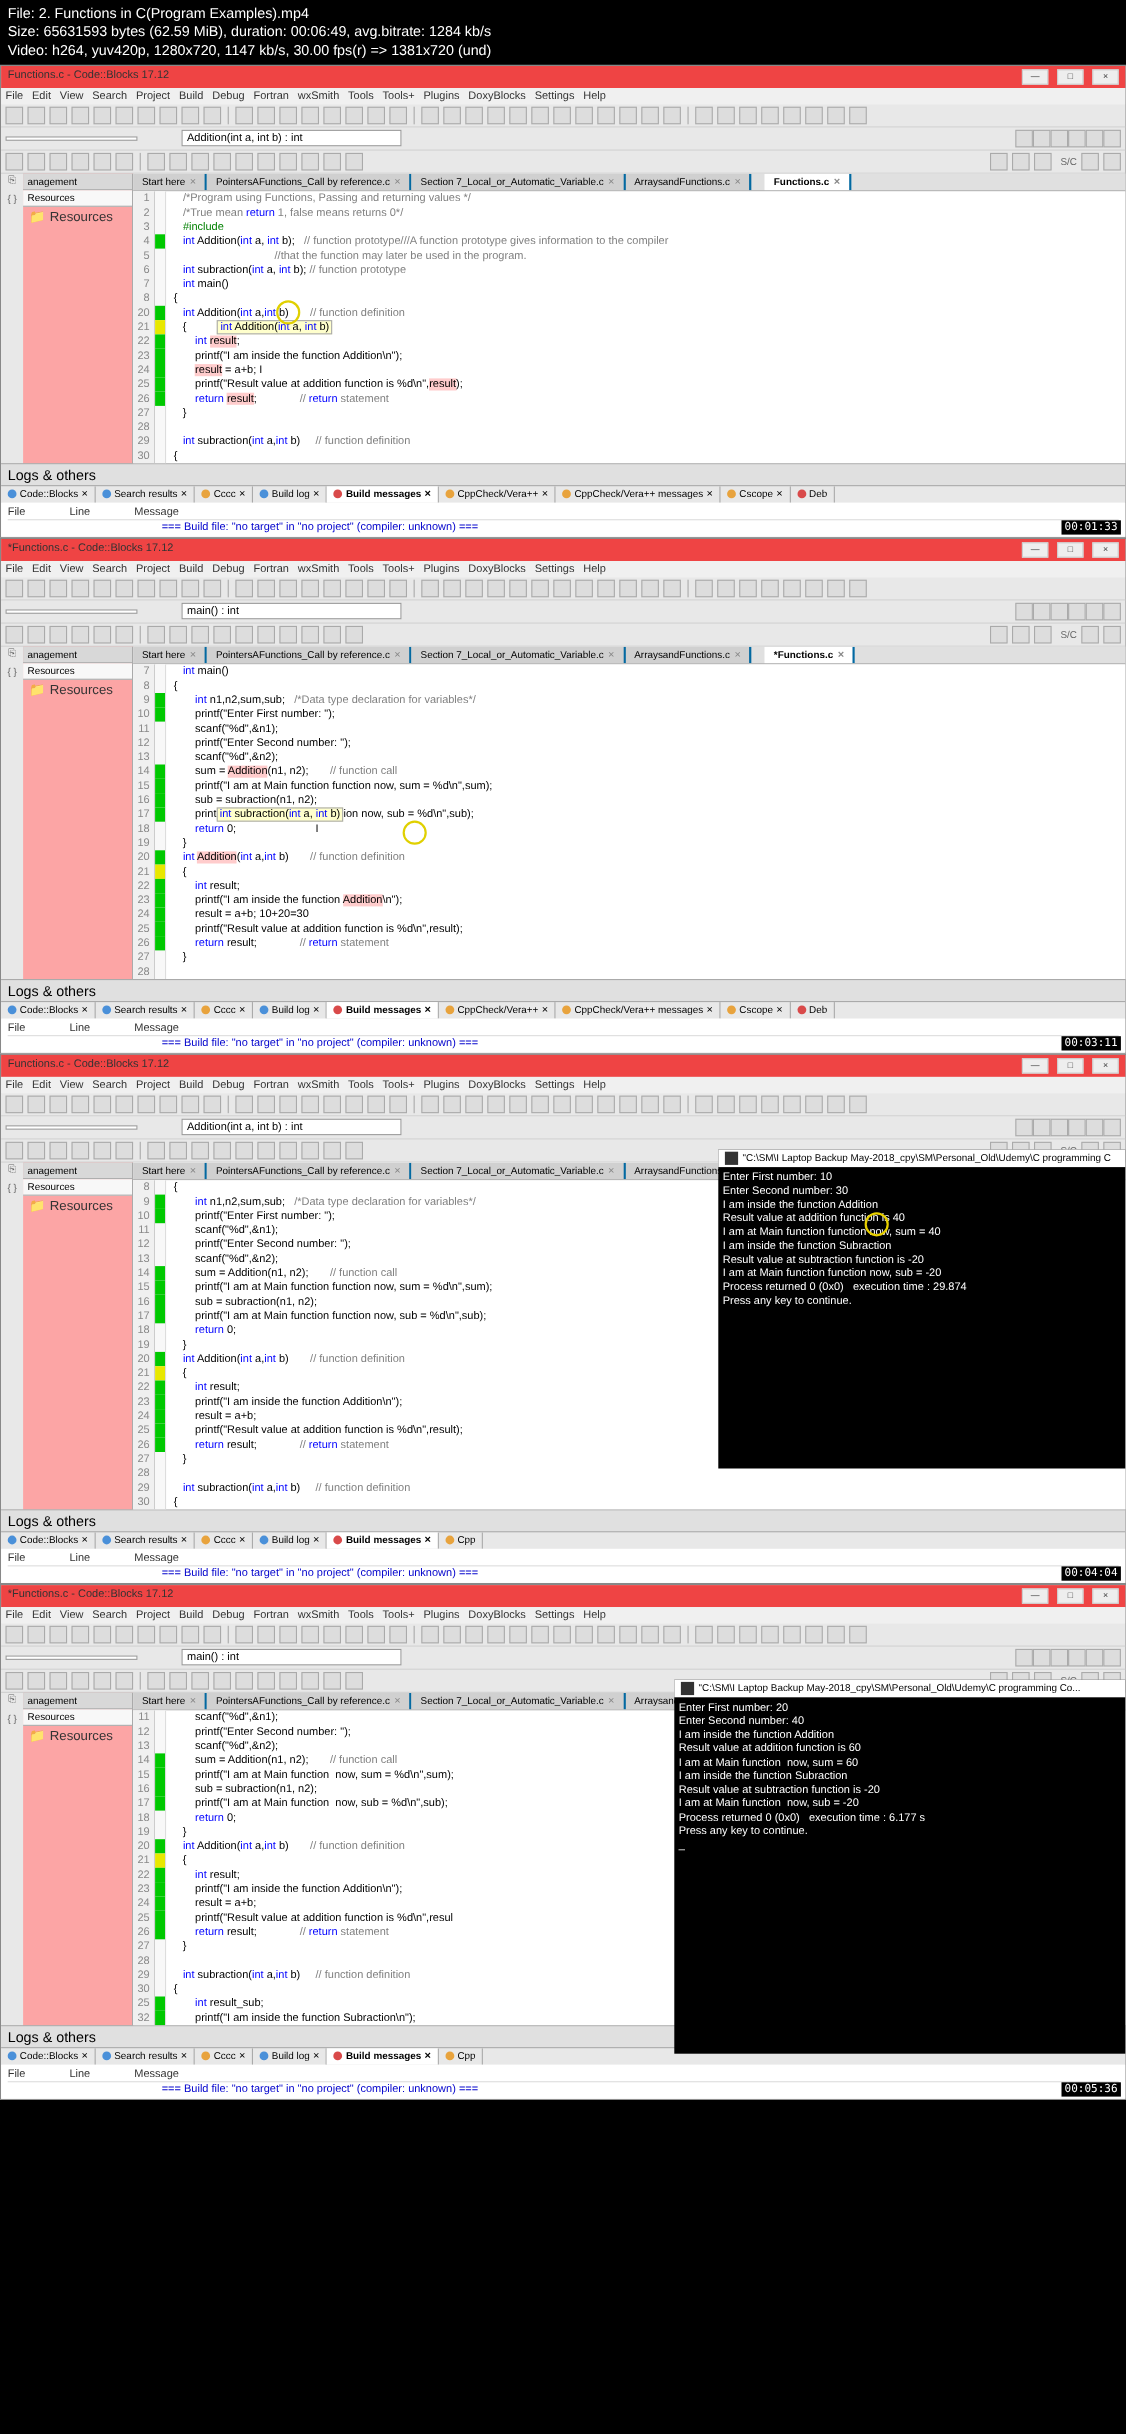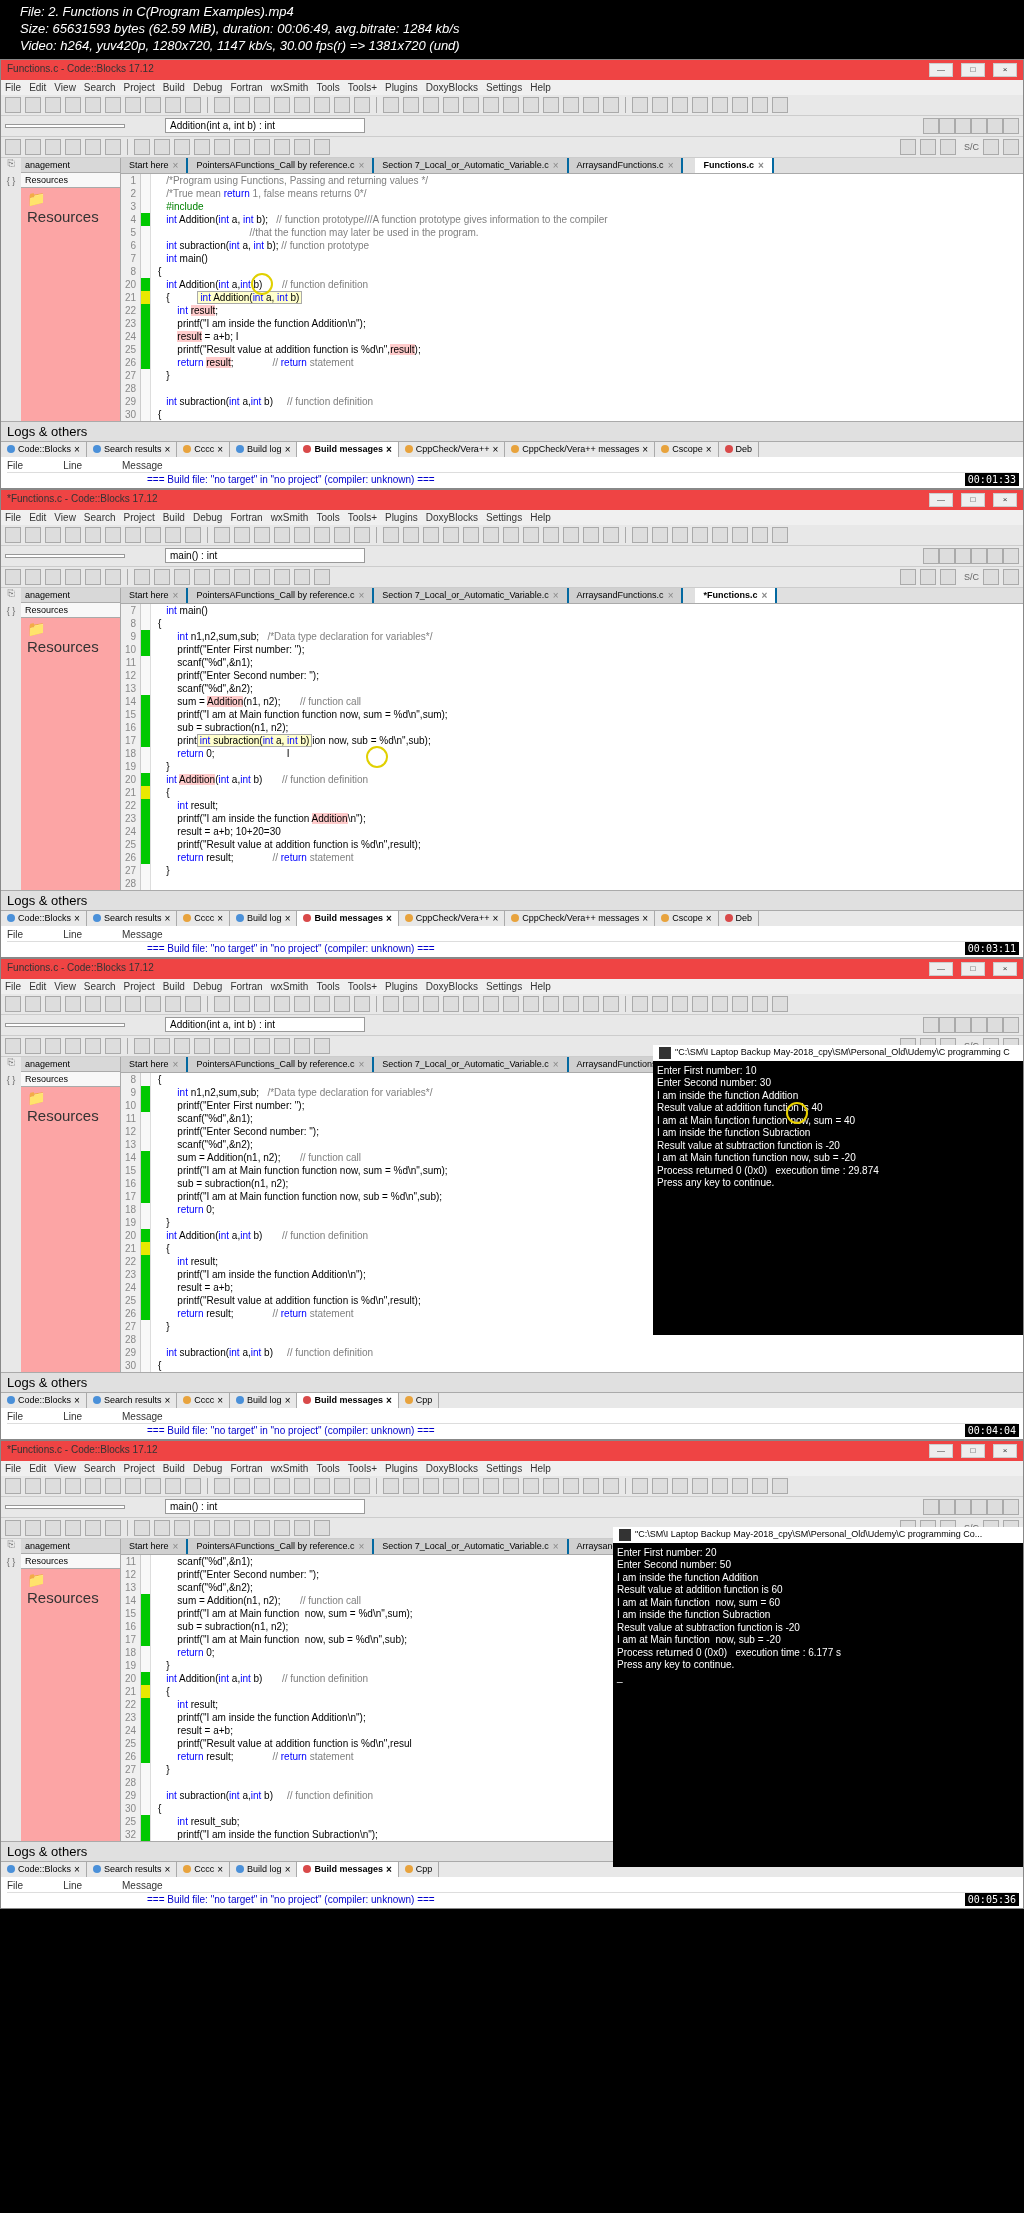--- a/index.html
+++ b/index.html
@@ -1,34 +1,34 @@
 <!DOCTYPE html>
 <html><head>
 <meta charset="utf-8">
 <style>
 * { margin: 0; padding: 0; box-sizing: border-box; font-family: "Segoe UI", Tahoma, sans-serif; font-size: 10px; }
 body { background: #000; width: 1024px; }
-.info-header { background: #000; color: #fff; padding: 4px 20px; font-style: italic; font-family: Arial; }
+.info-header { background: #000; color: #fff; padding: 4px 7px; font-family: Arial; }
 .info-header div { font-size: 13px; line-height: 1.3; }
 .ide-window { background: #f0f0f0; border: 1px solid #888; position: relative; }
 .title-bar { background: #ef4444; padding: 3px 6px; font-size: 10px; color: #333; display: flex; justify-content: space-between; }
 .win-controls { display: flex; gap: 8px; }
 .win-btn { width: 24px; height: 14px; background: #eee; border: 1px solid #ccc; font-size: 8px; text-align: center; line-height: 12px; }
 .menu-bar { background: #f0f0f0; padding: 2px 4px; font-size: 10px; color: #333; }
 .menu-bar span { margin-right: 8px; cursor: pointer; }
 .toolbar { background: #e8e8e8; padding: 2px 4px; display: flex; gap: 4px; align-items: center; border-bottom: 1px solid #ccc; }
 .tb-icon { width: 16px; height: 16px; background: #ddd; border: 1px solid #aaa; display: inline-block; }
 .tb-sep { width: 1px; height: 16px; background: #aaa; margin: 0 2px; }
 .toolbar2 { background: #e8e8e8; padding: 2px 4px; display: flex; align-items: center; border-bottom: 1px solid #ccc; justify-content: center; }
 .combo { background: #fff; border: 1px solid #999; padding: 1px 4px; font-size: 10px; min-width: 120px; }
 .main-area { display: flex; }
 .sidebar { width: 100px; background: #fca5a5; border-right: 1px solid #aaa; }
 .side-tab { background: #d8d8d8; padding: 2px 4px; font-size: 9px; border-bottom: 1px solid #aaa; }
 .side-tab.active { background: #f8f8f8; }
-.side-item { padding: 2px 6px; font-size: 15px; color: #333; }
+.side-item { padding: 2px 6px; font-size: 12px; color: #333; }
 .editor-area { flex: 1; background: #fff; position: relative; }
 .file-tabs { background: #e0e0e0; display: flex; border-bottom: 1px solid #aaa; overflow: hidden; }
 .file-tab { background: #d0d0d0; padding: 2px 8px; font-size: 9px; border-right: 2px solid #0369a1; display: flex; align-items: center; gap: 4px; white-space: nowrap; }
 .file-tab.active { background: #fff; font-weight: bold; margin-left: 12px; }
 .file-tab .close-x { color: #888; }
 .code-area { display: flex; background: #fff; font-family: "Consolas", monospace; font-size: 10px; }
 .gutter { background: #f0f0f0; text-align: right; padding: 0 4px; color: #888; border-right: 1px solid #ccc; }
 .gutter div { height: 13px; line-height: 13px; }
 .margin { width: 10px; background: #f8f8f8; border-right: 1px solid #ddd; }
 .margin .bar { height: 13px; }
@@ -805,21 +805,21 @@
       <div class="log-header">
           <span>File</span>
           <span>Line</span>
           <span>Message</span>
         </div>
       <div class="log-row" style="padding-left:140px">=== Build file: "no target" in "no project" (compiler: unknown) ===</div>
     </div>
     <div class="console" style="top:86px;right:0;width:410px;height:340px">
     <div class="console-title"><span class="cicon"></span>"C:\SM\I Laptop Backup May-2018_cpy\SM\Personal_Old\Udemy\C programming Co...</div>
     <div>Enter First number: 20</div>
-        <div>Enter Second number: 50</div>
+        <div>Enter Second number: 40</div>
         <div>I am inside the function Addition</div>
         <div>Result value at addition function is 60</div>
         <div>I am at Main function  now, sum = 60</div>
         <div>I am inside the function Subraction</div>
         <div>Result value at subtraction function is -20</div>
         <div>I am at Main function  now, sub = -20</div>
         <div></div>
         <div>Process returned 0 (0x0)   execution time : 6.177 s</div>
         <div>Press any key to continue.</div>
         <div>_</div>

